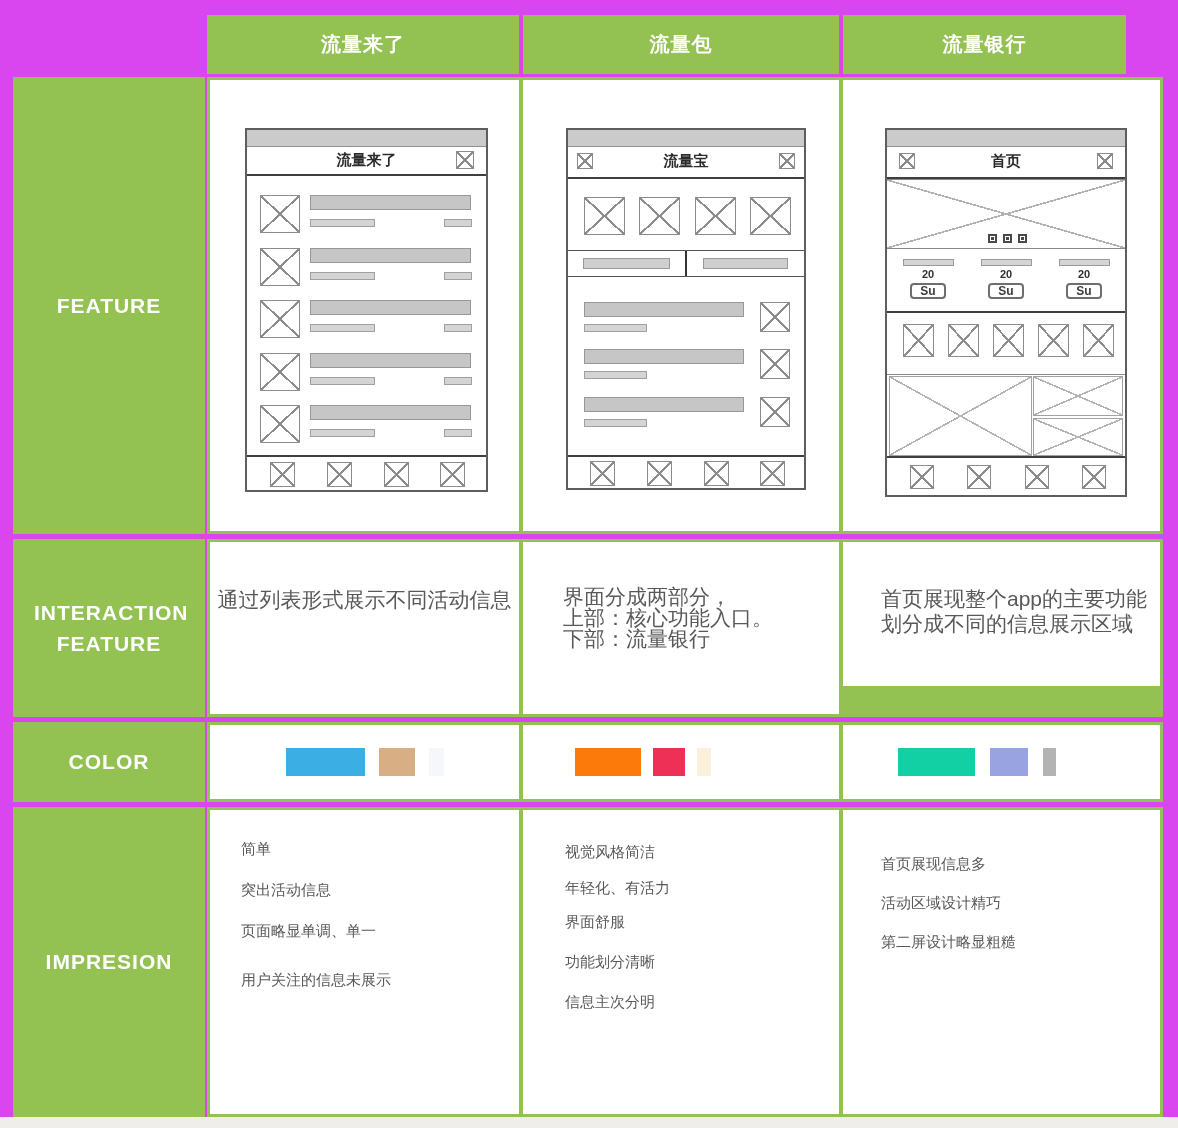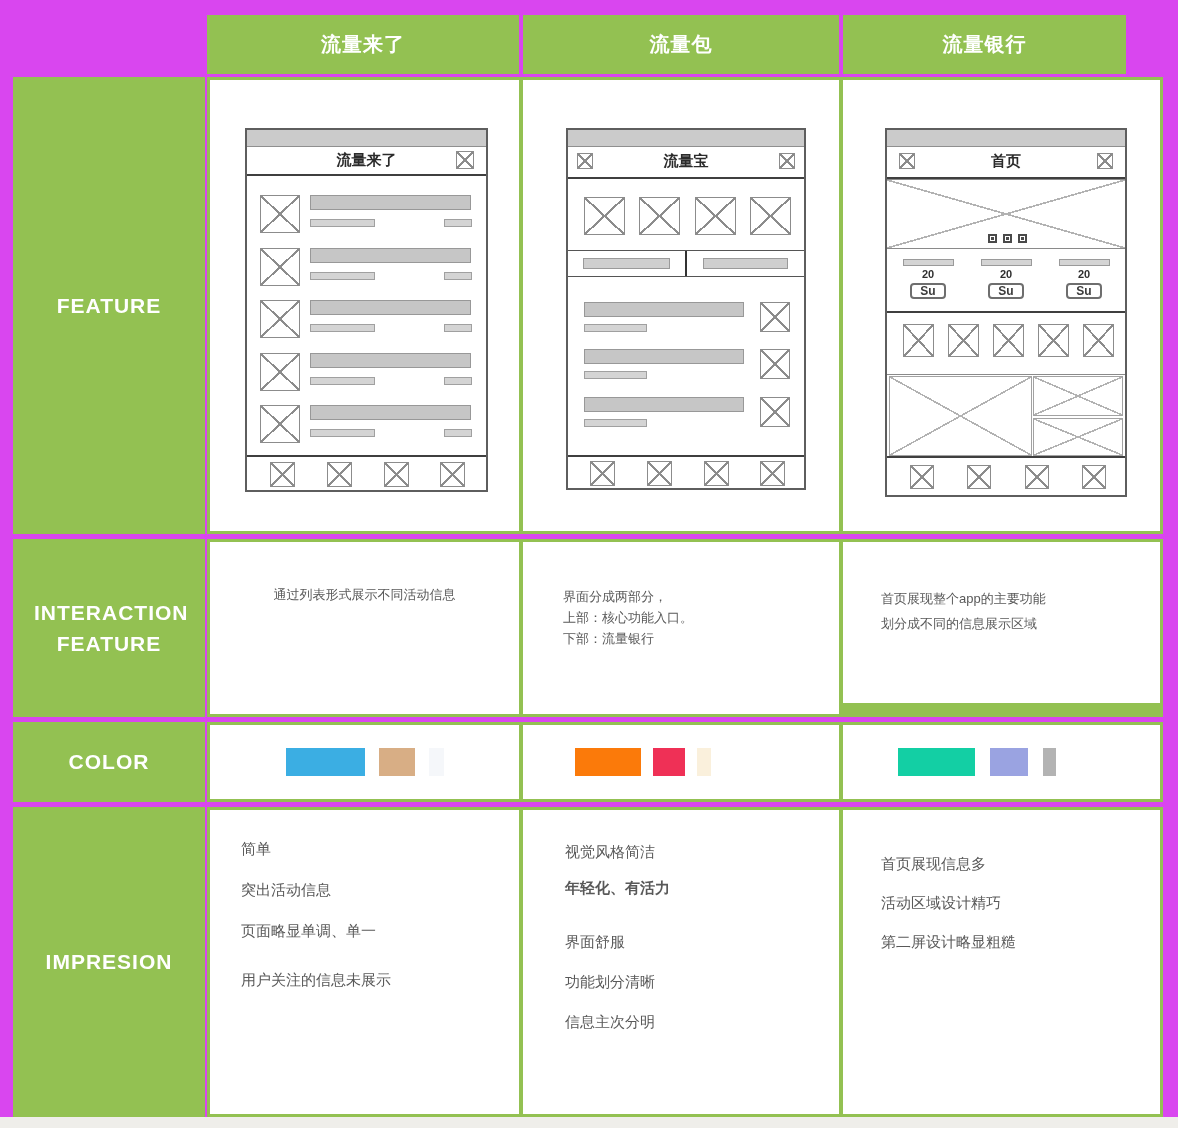--- a/index.html
+++ b/index.html
@@ -45,21 +45,21 @@
   .dot{position:absolute;width:9px;height:9px;border:2px solid #4a4a4a;box-sizing:border-box;
        background:radial-gradient(circle at center,#4a4a4a 1.5px,#ffffff 1.6px);}
   .slots{position:absolute;left:0;right:0;border-bottom:2px solid #3f3f3f;display:flex;justify-content:space-between;padding:0 8px;box-sizing:border-box;}
   .slot{width:66px;display:flex;flex-direction:column;align-items:center;padding-top:10px;}
   .slot .sbar{width:51px;height:7px;background:#d4d4d4;border:1px solid #9a9a9a;box-sizing:border-box;}
   .slot .num{font-size:11px;font-weight:bold;color:#2f2f2f;line-height:14px;margin-top:1px;}
   .slot .pill{width:36px;height:16px;border:2px solid #6e6e6e;border-radius:4px;display:flex;align-items:center;justify-content:center;
               font-weight:bold;font-size:12px;color:#3c3c3c;box-sizing:border-box;margin-top:2px;}
 
   
-  .int-text{font-size:13px;color:#595959;}
+  .int-text{font-size:21px;color:#595959;}
   .imp-item{font-size:15px;color:#595959;}
   .swatchrow{display:flex;align-items:center;}
   .sw{height:28px;}
 </style>
 </head>
 <body>
 
 <div class="page">
 
   <div class="hdrcell" style="left:207px;top:15px;width:312px;height:59px;">
@@ -95,21 +95,21 @@
   <div class="cell" style="left:843px;top:80px;width:317px;height:451px;"></div>
 
   <div class="cell" style="left:210px;top:542px;width:309px;height:172px;padding-top:44px;box-sizing:border-box;text-align:center;">
     <div class="int-text">通过列表形式展示不同活动信息</div>
   </div>
   <div class="cell int-text" style="left:523px;top:542px;width:316px;height:172px;padding:44px 0 0 40px;box-sizing:border-box;line-height:21px;">
     <div>界面分成两部分，</div>
     <div>上部：核心功能入口。</div>
     <div>下部：流量银行</div>
   </div>
-  <div class="cell int-text" style="left:843px;top:542px;width:317px;height:161px;padding:44px 0 0 38px;box-sizing:border-box;line-height:25px;">
+  <div class="cell int-text" style="left:843px;top:542px;width:317px;height:144px;padding:44px 0 0 38px;box-sizing:border-box;line-height:25px;">
     <div>首页展现整个app的主要功能</div>
     <div>划分成不同的信息展示区域</div>
   </div>
 
   <div class="cell swatchrow" style="left:210px;top:725px;width:309px;height:74px;justify-content:center;gap:14px;">
     <div class="sw" style="width: 79px; background: rgb(59, 174, 227);"></div>
     <div class="sw" style="width: 36px; background: rgb(216, 174, 133);"></div>
     <div class="sw" style="width: 15px; background: rgb(245, 247, 250);"></div>
   </div>
   <div class="cell swatchrow" style="left:523px;top:725px;width:316px;height:74px;padding-left:52px;box-sizing:border-box;gap:12px;">
@@ -124,21 +124,21 @@
   </div>
 
   <div class="cell" style="left:210px;top:810px;width:309px;height:304px;padding:30px 0 0 31px;box-sizing:border-box;">
     <div class="imp-item" style="margin-bottom:22px;">简单</div>
     <div class="imp-item" style="margin-bottom:22px;">突出活动信息</div>
     <div class="imp-item" style="margin-bottom:30px;">页面略显单调、单一</div>
     <div class="imp-item">用户关注的信息未展示</div>
   </div>
   <div class="cell" style="left:523px;top:810px;width:316px;height:304px;padding:33px 0 0 42px;box-sizing:border-box;">
     <div class="imp-item" style="margin-bottom:17px;">视觉风格简洁</div>
-    <div class="imp-item" style="margin-bottom:35px;font-weight:bold;">年轻化、有活力</div>
+    <div class="imp-item" style="margin-bottom:15px;">年轻化、有活力</div>
     <div class="imp-item" style="margin-bottom:21px;">界面舒服</div>
     <div class="imp-item" style="margin-bottom:21px;">功能划分清晰</div>
     <div class="imp-item">信息主次分明</div>
   </div>
   <div class="cell" style="left:843px;top:810px;width:317px;height:304px;padding:45px 0 0 38px;box-sizing:border-box;">
     <div class="imp-item" style="margin-bottom:20px;">首页展现信息多</div>
     <div class="imp-item" style="margin-bottom:20px;">活动区域设计精巧</div>
     <div class="imp-item">第二屏设计略显粗糙</div>
   </div>
 

